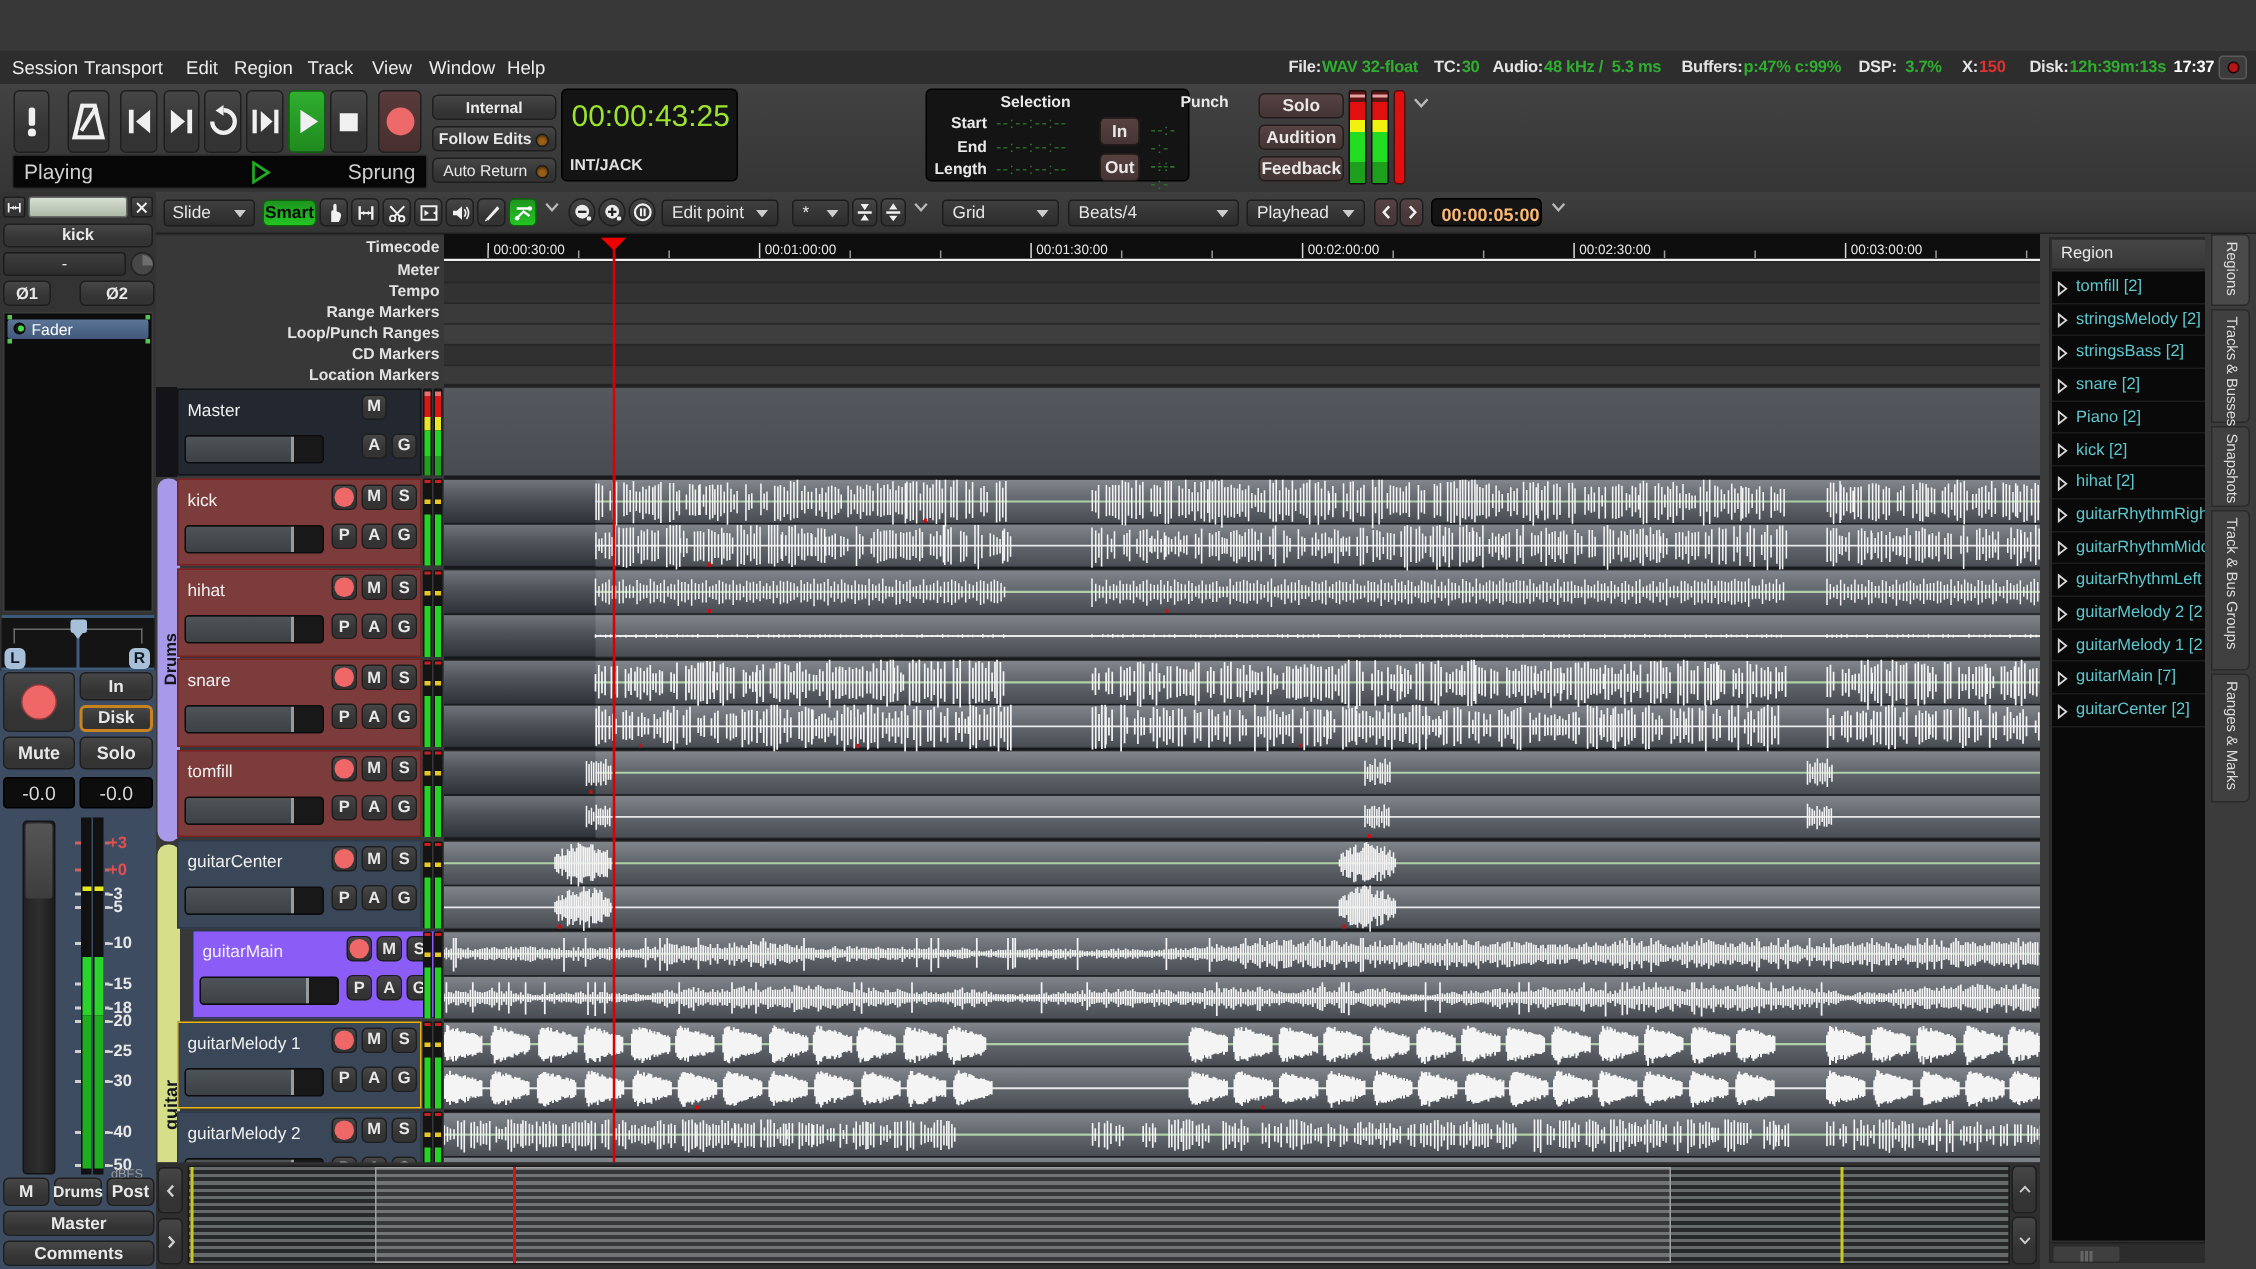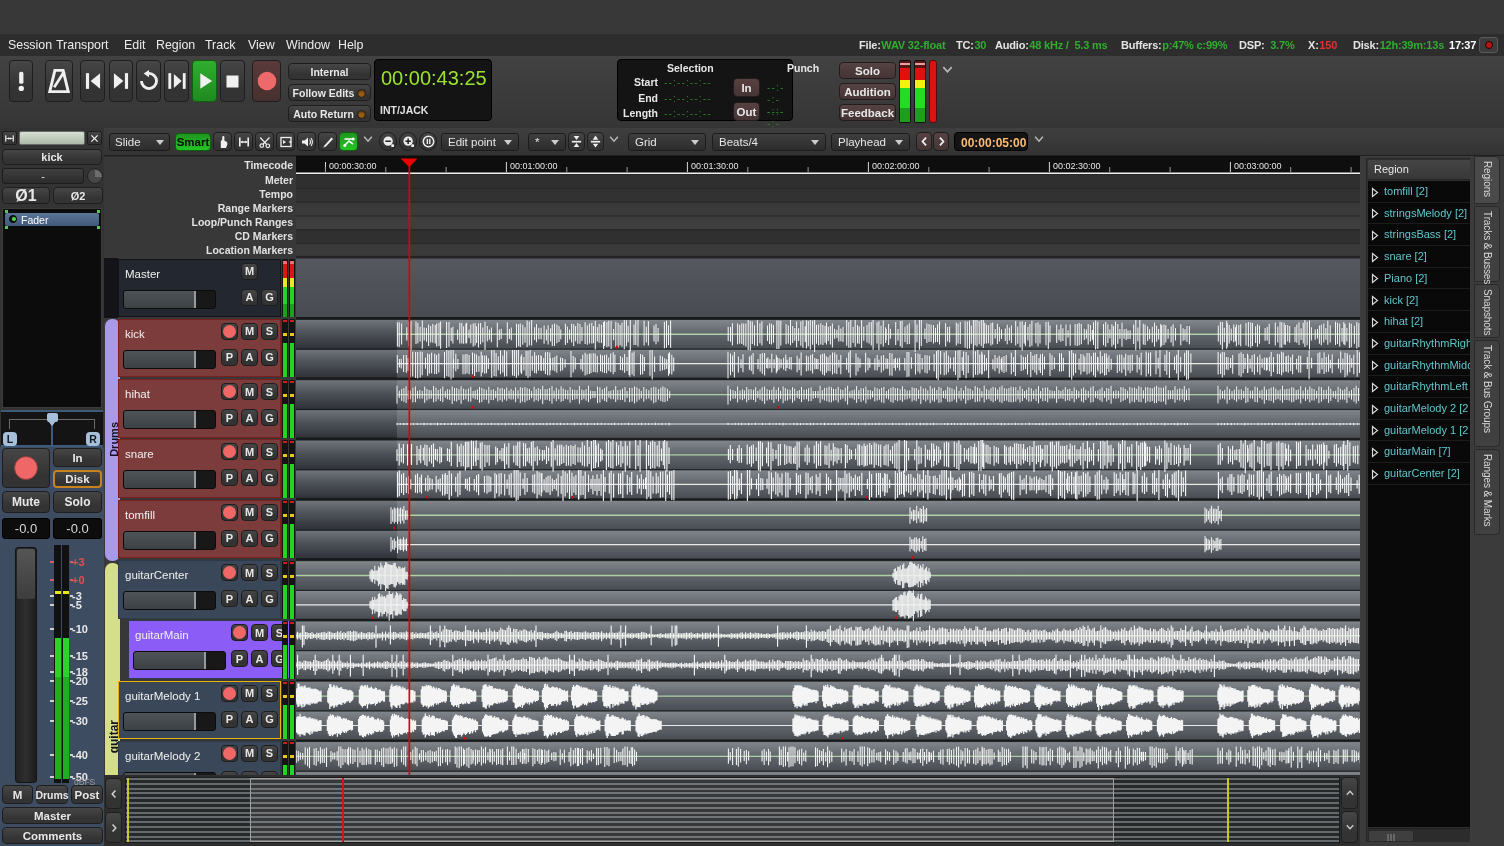--- a/index.html
+++ b/index.html
@@ -83,23 +83,30 @@
       <div class="btn" style="left:220px;top:4px;width:25px;height:42px;">
         <svg width="21" height="21" viewBox="0 0 14 14">
           <rect x="3" y="3" width="8" height="8" fill="#f0f0f0"></rect>
         </svg>
       </div>
       <div class="btn" style="left:252px;top:4px;width:29px;height:42px;background:linear-gradient(#5a3a3a,#46302f);">
         <svg width="26" height="26" viewBox="0 0 14 14">
           <circle cx="7" cy="7" r="5" fill="#ee6a6a"></circle>
         </svg>
       </div>
+      <div class="abs" style="left:8px;top:47px;width:277px;height:23px;background:#060606;border:1px solid #2a2a2a;border-radius:2px;color:#cfcfcf;font-size:14px">
+<div class="abs" style="left:7px;top:2px">Playing</div>
+<svg class="abs" style="left:158px;top:3px" width="14" height="16" viewBox="0 0 14 16">
+          <path d="M2 1.5 L12 8 L2 14.5 Z" fill="none" stroke="#22aa22" stroke-width="1.8"></path>
+        </svg>
+<div class="abs" style="right:7px;top:2px">Sprung</div>
+      </div>
       <div class="btn" style="left:288px;top:7px;width:83px;height:17px;font-size:10.5px;font-weight:700;">Internal</div>
       <div class="btn" style="left:288px;top:28px;width:83px;height:17px;font-size:10.5px;font-weight:700;padding-right:12px;">Follow Edits<div class="led" style="position:absolute;right:4px;top:3.5px"></div></div>
-      <div class="btn" style="left:288px;top:49px;width:83px;height:17px;font-size:10.5px;font-weight:700;padding-right:12px;">Auto Return<div class="led" style="position:absolute;right:4px;top:3.5px"></div></div>
+      <div class="btn" style="left:288px;top:49px;width:83px;height:17px;font-size:10.5px;font-weight:400;padding-right:12px;">Auto Return<div class="led" style="position:absolute;right:4px;top:3.5px"></div></div>
       <div class="clockbox" style="left:374px;top:3px;width:118px;height:62px">
 <div class="abs grn" style="left:6px;top:7px;font-size:20px;letter-spacing:0px;font-weight:400">00:00:43:25</div>
 <div class="abs" style="left:5px;top:44px;font-size:10.5px;color:#e0e0e0;font-weight:700">INT/JACK</div>
       </div>
       <div class="clockbox" style="left:617px;top:3px;width:176px;height:62px;font-size:10.5px;color:#e8e8e8">
 <div class="abs" style="left:49px;top:2px;font-weight:700">Selection</div>
 <div class="abs" style="left:169px;top:2px;font-weight:700">Punch</div>
 <div class="abs" style="left:2px;top:16px;width:38px;text-align:right;font-weight:700">Start</div>
 <div class="abs" style="left:2px;top:32px;width:38px;text-align:right;font-weight:700">End</div>
 <div class="abs" style="left:2px;top:47px;width:38px;text-align:right;font-weight:700">Length</div>
@@ -260,21 +267,21 @@
       <div class="btn" style="left:87px;top:3px;width:15px;height:14px;border-radius:2px">
         <svg width="11" height="11" viewBox="0 0 14 14">
           <path d="M3 3 L11 11 M11 3 L3 11" stroke="#f0f0f0" stroke-width="1.6"></path>
         </svg>
       </div>
       <div class="btn" style="left:2px;top:21px;width:100px;height:16px;font-size:11px;font-weight:700">kick</div>
       <div class="dd" style="left:2px;top:40px;width:82px;height:16px;font-size:11px;justify-content:center">-</div>
       <div class="abs" style="left:87px;top:40px;width:16px;height:16px;border-radius:50%;background:#474747;border:1px solid #232323">
         <div class="abs" style="left:7px;top:1px;width:7px;height:7px;border-radius:0 8px 0 0;background:#6e6e6e"></div>
       </div>
-      <div class="btn" style="left:2px;top:59px;width:48px;height:17px;font-size:16px">Ø1</div>
+      <div class="btn" style="left:2px;top:59px;width:32px;height:17px;font-size:11px">Ø1</div>
       <div class="btn" style="left:53px;top:59px;width:50px;height:17px;font-size:11px">Ø2</div>
       <div class="abs" style="left:2px;top:80px;width:100px;height:200px;background:#0c0c0c;border:1px solid #3c3c3c">
         <div class="abs" style="left:2px;top:4px;width:94px;height:13px;background:linear-gradient(#5b7596,#41587a);border-radius:2px;color:#fff;font-size:10.5px">
           <div class="abs" style="left:4px;top:1.5px;width:8px;height:8px;border-radius:50%;background:#1a1a1a;border:1px solid #000">
             <div class="abs" style="left:1.5px;top:1.5px;width:4px;height:4px;border-radius:50%;background:#44e044"></div>
           </div>
           <div class="abs" style="left:16px;top:0.5px">Fader</div>
         </div>
         <div class="abs" style="left:2px;top:1px;width:3px;height:3px;background:#55c555"></div>
         <div class="abs" style="left:94px;top:1px;width:3px;height:3px;background:#55c555"></div>

